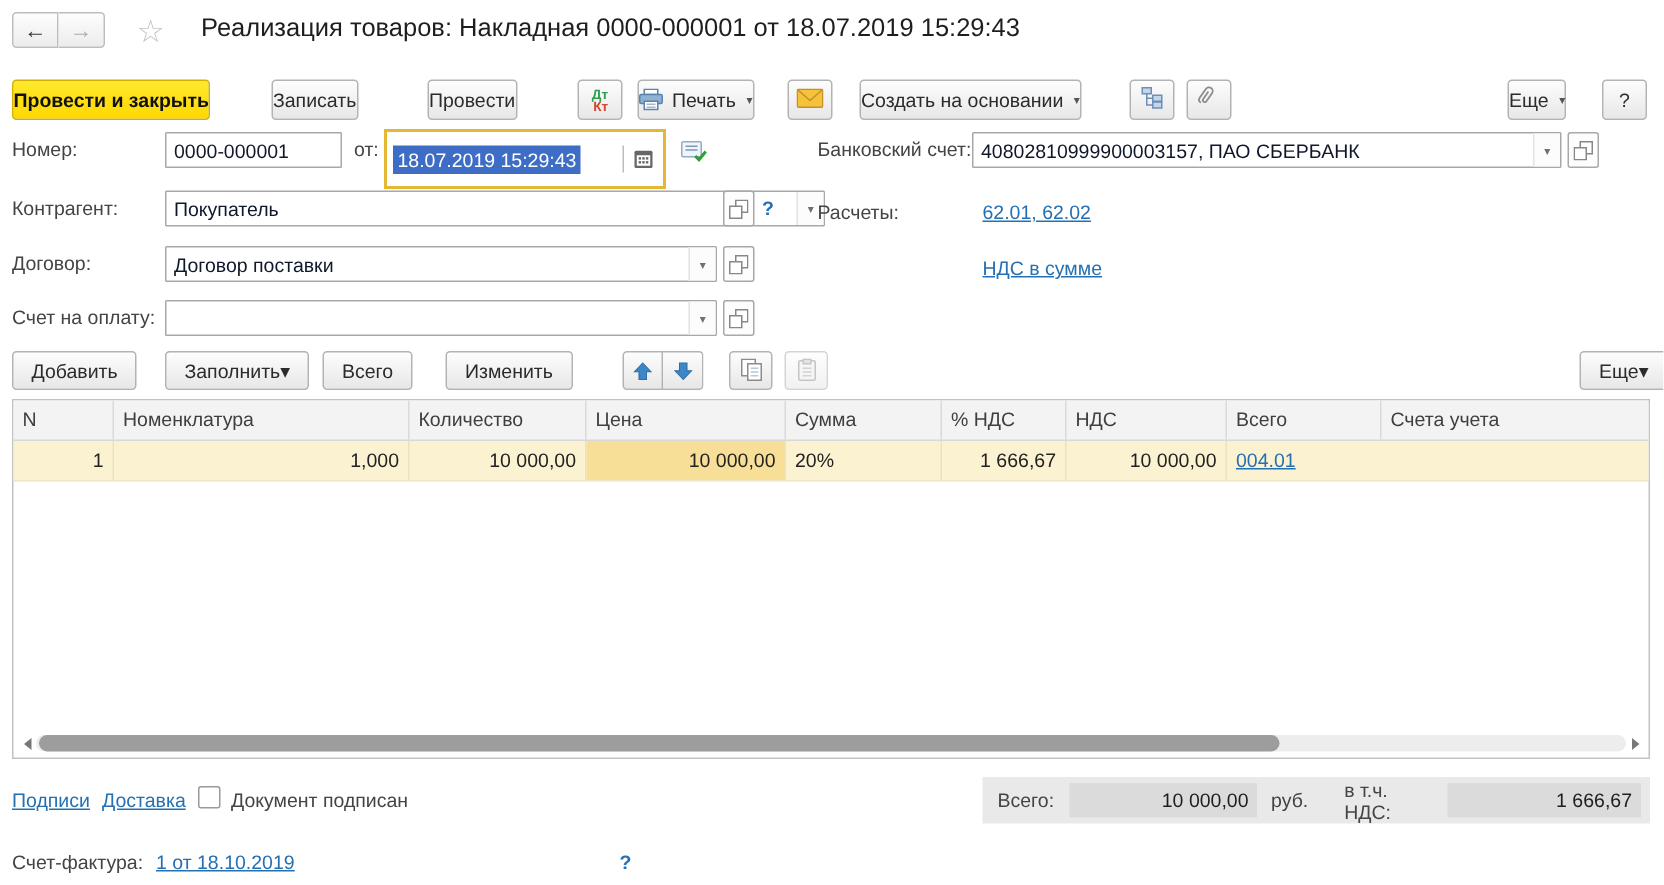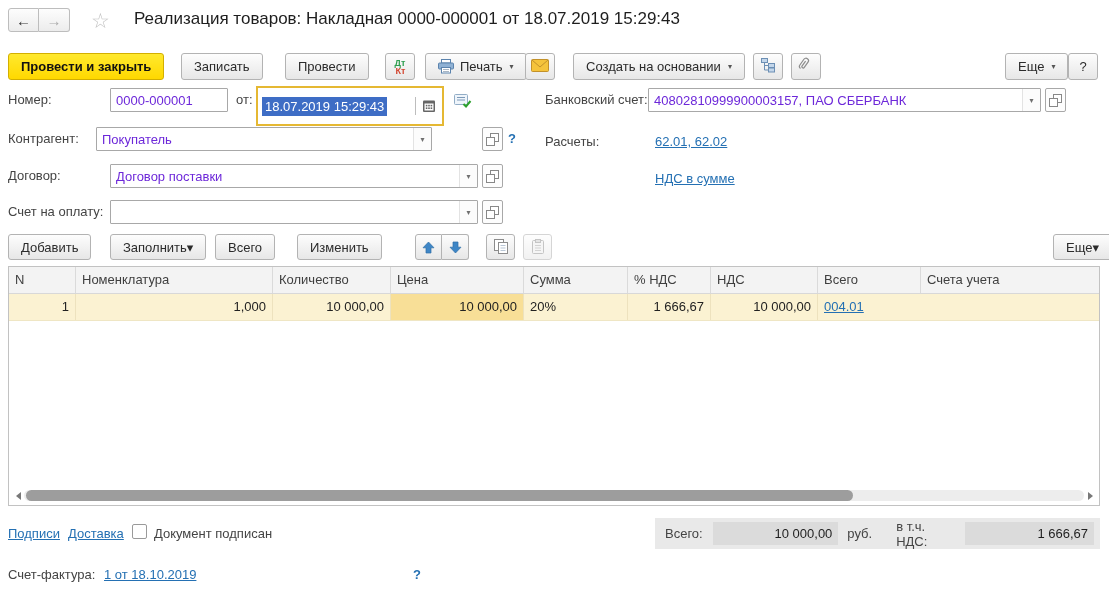--- a/index.html
+++ b/index.html
@@ -11,38 +11,38 @@
   .navbtn { width:31px; height:24px; box-sizing:border-box; border:1px solid #BDBDBD;
             background:linear-gradient(#FDFDFD,#ECECEC); display:flex; align-items:center;
             justify-content:center; font-size:15px; color:#333; cursor:pointer; }
   .navbtn.back { border-radius:3px 0 0 3px; }
   .navbtn.fwd  { border-radius:0 3px 3px 0; border-left:0; color:#ABABAB; }
   .star { position:absolute; left:91px; top:9px; font-size:21px; color:#C4C4C4; cursor:pointer; }
   .title { position:absolute; left:134px; top:9px; font-size:17px; color:#1E1E1E; white-space:nowrap; }
 
   
   .btn { position:absolute; top:53px; height:27px; box-sizing:border-box; display:inline-flex;
-         align-items:center; justify-content:center; padding:0 12px; border:1px solid #B3B3B3;
+         align-items:center; justify-content:center; padding:0 0; border:1px solid #B3B3B3;
          border-radius:3px; background:linear-gradient(#FDFDFD,#E7E7E7); font-size:13px;
          color:#2B2B2B; cursor:pointer; white-space:nowrap; }
   .btn .caret { margin-left:7px; font-size:8px; color:#555; }
   .btn-yellow { background:linear-gradient(#FFE92E,#FFD800); border-color:#D3AF00; font-weight:bold; color:#111; }
   .icon-only { padding:0; width:30px; }
 
   .dtkt { display:flex; flex-direction:column; font-size:9px; font-weight:bold; line-height:8px; }
   .dtkt .dt { color:#2E9E4F; align-self:flex-start; }
   .dtkt .kt { color:#D2452F; align-self:flex-end; }
   .print-ic { margin-right:6px; display:inline-flex; }
 
   
   .lbl { position:absolute; height:24px; line-height:24px; color:#444; white-space:nowrap; }
   .fld { position:absolute; height:24px; box-sizing:border-box; border:1px solid #A8A8A8;
          background:#fff; display:flex; align-items:stretch; border-radius:1px; }
   .fld input { flex:1; min-width:0; border:0; outline:0; padding:0 5px;
-               font:13px "Liberation Sans",sans-serif; color:#6d28d9; background:transparent; }
+               font:13px "Liberation Sans",sans-serif; color:#0f172a; background:transparent; }
   .dd { width:17px; display:flex; align-items:center; justify-content:center; font-size:8px;
         color:#707070; cursor:pointer; border-left:1px solid #E3E3E3; background:#FCFCFC; }
   .openbtn { position:absolute; width:21px; height:24px; box-sizing:border-box; border:1px solid #A8A8A8;
              border-radius:2px; background:#FDFDFD; display:flex; align-items:center;
              justify-content:center; cursor:pointer; }
   .datefld { position:absolute; left:256px; top:86px; width:188px; height:40px; box-sizing:border-box;
              border:2px solid #E5B833; background:#fff; display:flex; align-items:center; }
   .datefld .sel { margin-left:4px; padding:2px 3px; background:#3E6DC5; color:#fff; white-space:nowrap; }
   .datefld .vsep { width:1px; height:18px; background:#BDBDBD; margin-left:auto; }
   .calbtn { width:26px; height:100%; display:flex; align-items:center; justify-content:center; cursor:pointer; }
@@ -186,21 +186,21 @@
   <span style="position:absolute; left:454px; top:92px;">
     <svg width="18" height="17" viewBox="0 0 18 17">
       <rect x="0.5" y="2.5" width="13" height="10" rx="1" fill="#EFF5FB" stroke="#92ADC6"></rect>
       <line x1="3" y1="5.5" x2="11" y2="5.5" stroke="#7C99B8"></line>
       <line x1="3" y1="8" x2="11" y2="8" stroke="#7C99B8"></line>
       <path d="M9.5 12 l2.5 2.5 L16.5 9" fill="none" stroke="#2DA12D" stroke-width="2"></path>
     </svg>
   </span>
 
   <div class="lbl" style="left:8px; top:127px;">Контрагент:</div>
-  <div class="fld" style="left:96px; top:127px; width:336px;gap:32px;">
+  <div class="fld" style="left:110px; top:127px; width:440px;gap:32px;">
     <input value="Покупатель" style="">
     <span class="dd">▾</span>
   </div>
   <div class="openbtn" style="left:482px; top:127px;">
     <svg width="13" height="13" viewBox="0 0 13 13">
       <rect x="4.5" y="0.5" width="8" height="8" fill="#fff" stroke="#888"></rect>
       <rect x="0.5" y="4.5" width="8" height="8" fill="#fff" stroke="#888"></rect>
     </svg>
   </div>
   <div class="qmark" style="left:508px; top:131px;">?</div>

